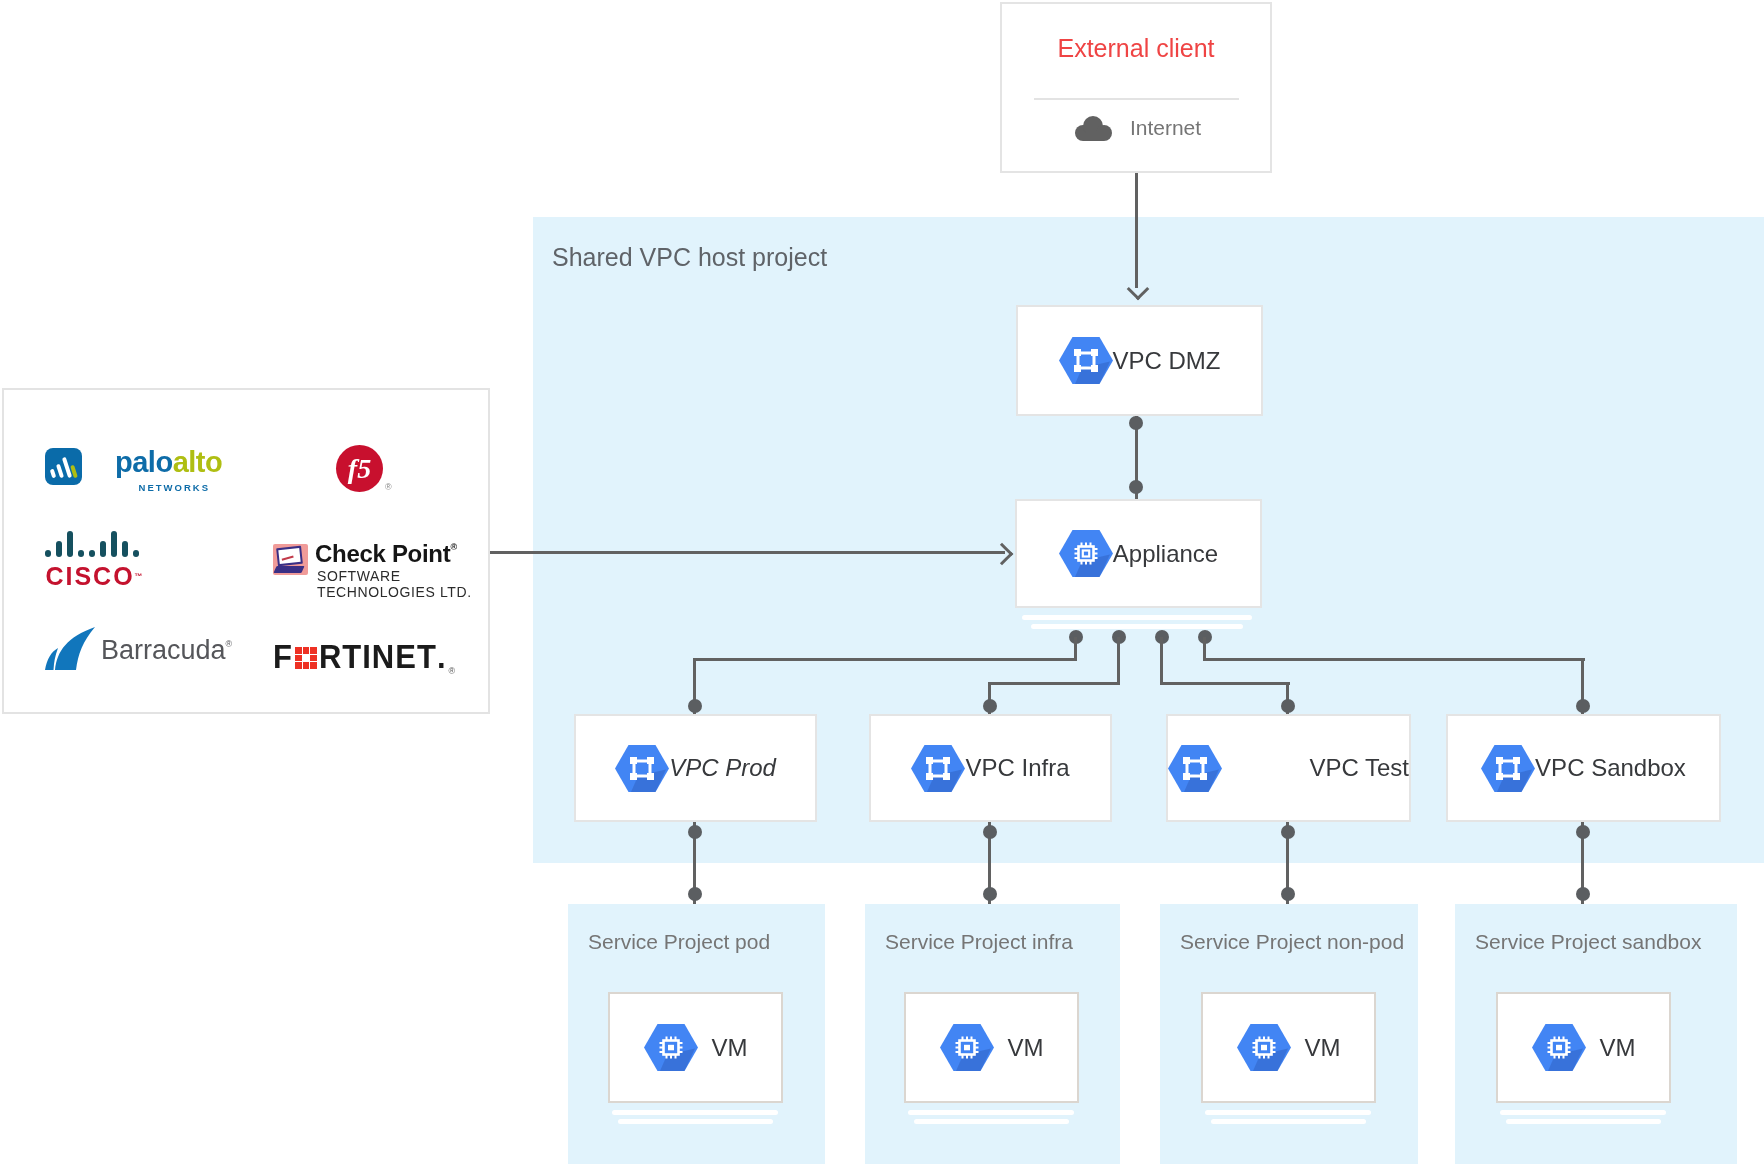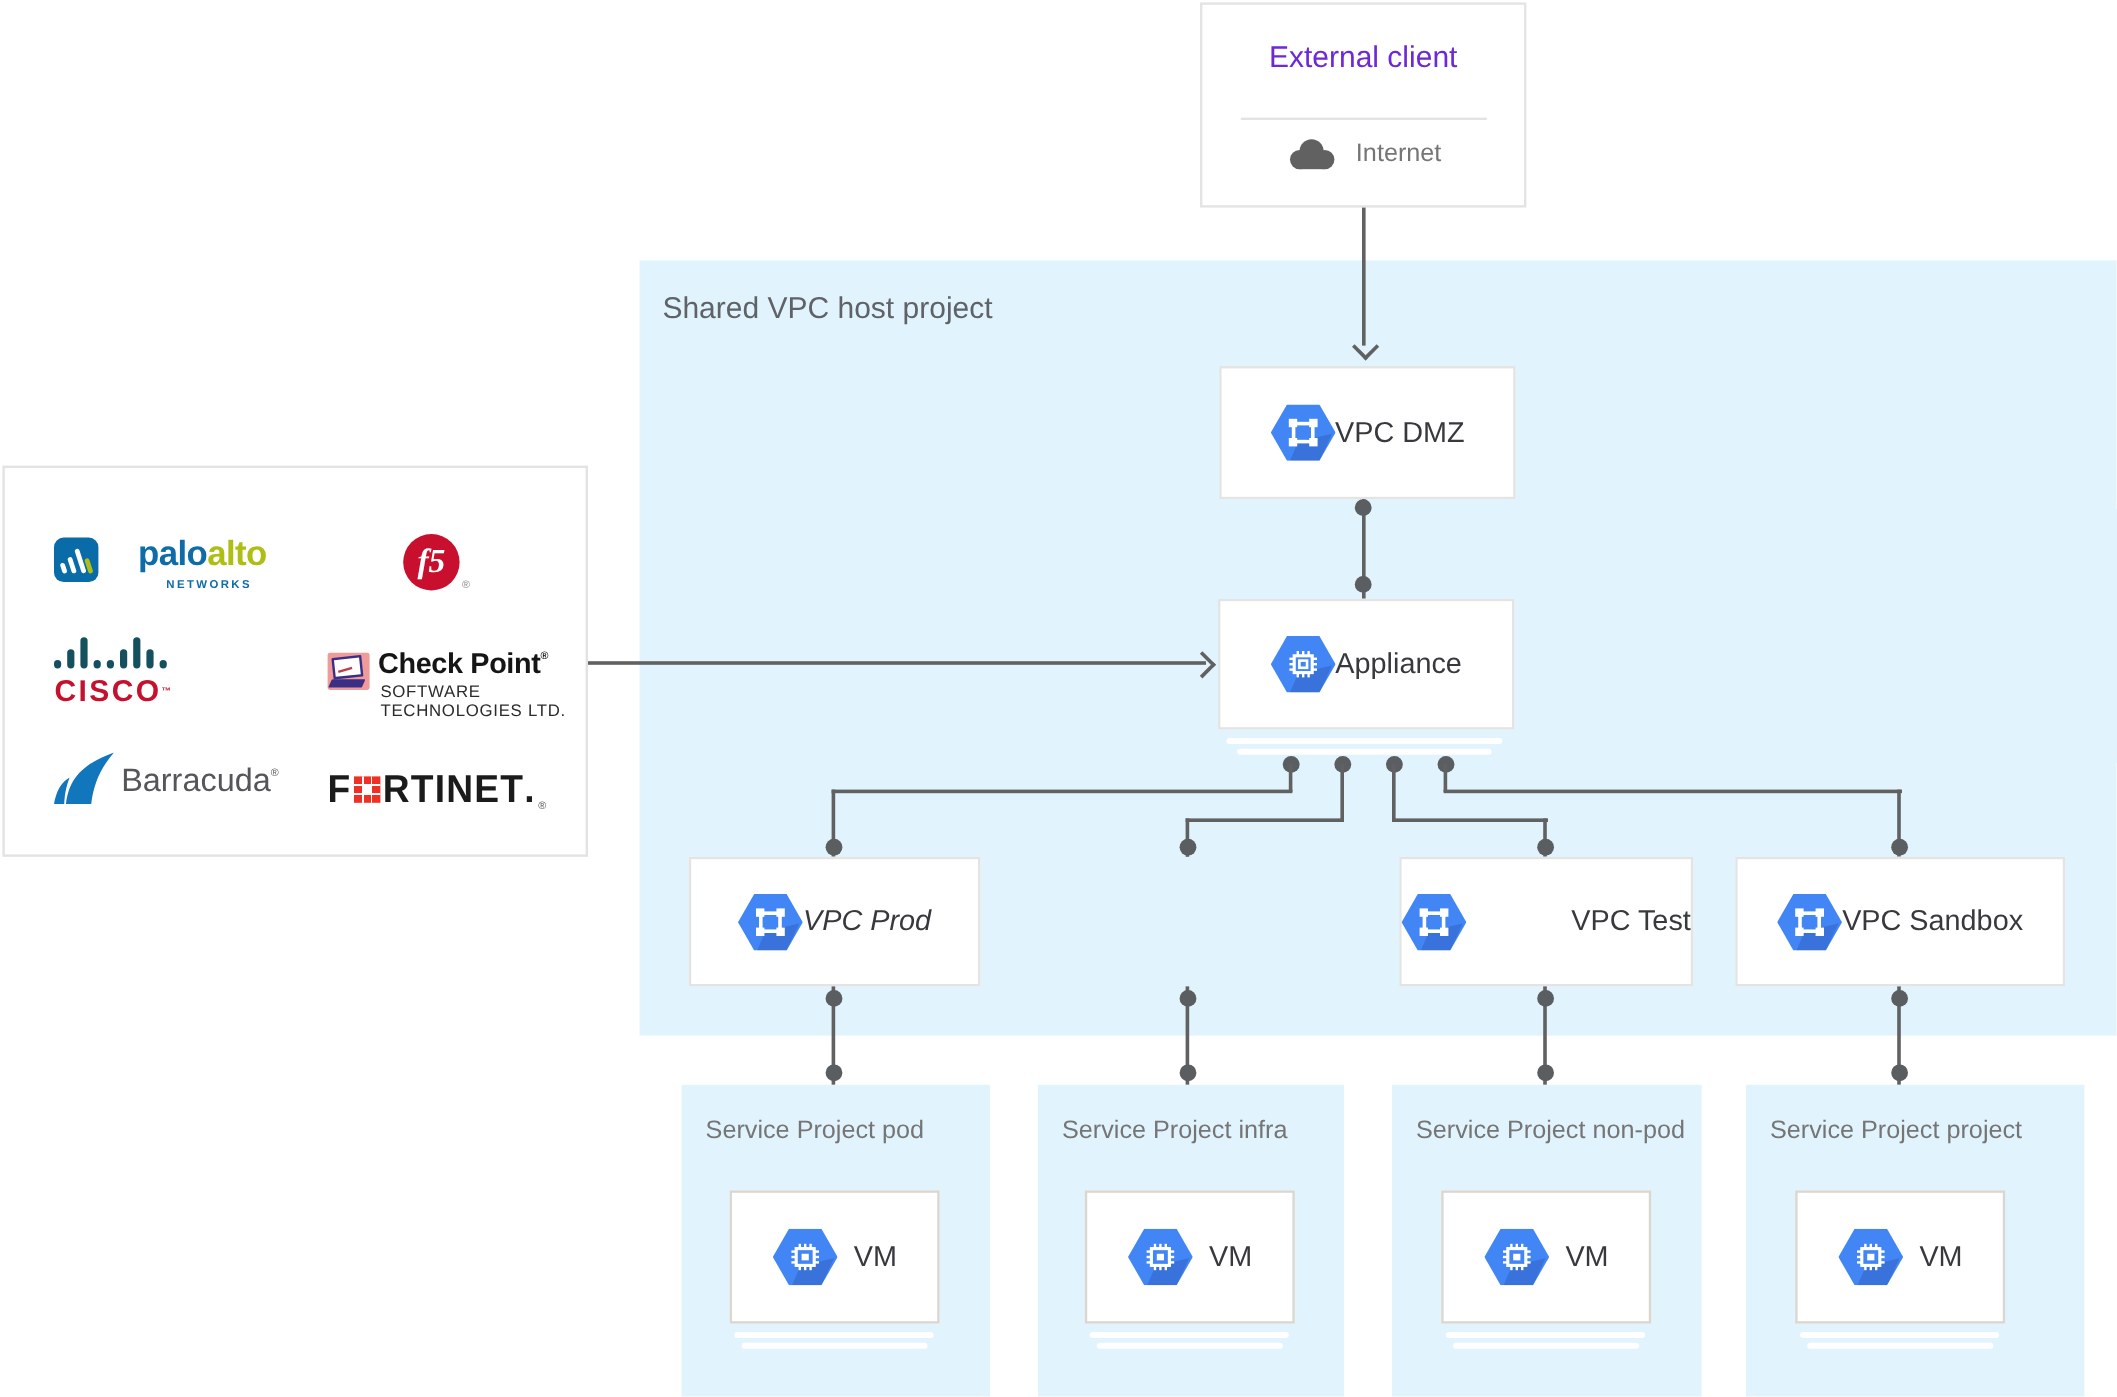--- a/index.html
+++ b/index.html
@@ -11,21 +11,21 @@
   .zone-label{font-size:25px;color:#5F6368;}
   .svc-box{background:#E1F3FC;}
   .svc-label{padding:26px 0 0 20px;font-size:21px;color:#757575;}
   
   .node{background:#fff;border:2px solid #E4E4E4;box-sizing:border-box;
         display:flex;align-items:center;justify-content:center;gap:0;}
   .node-label{font-size:24px;color:#37393C;white-space:nowrap;}
   .vm-node{border:2px solid #DBD6D0;}
   
   .ext-box{background:#fff;border:2px solid #E4E4E4;box-sizing:border-box;}
-  .ext-title{position:absolute;top:30px;left:0;width:100%;text-align:center;font-size:25px;color:#6d28d9;}
+  .ext-title{position:absolute;top:30px;left:0;width:100%;text-align:center;font-size:25px;color:#ef4444;}
   .ext-divider{position:absolute;top:94px;left:32px;width:205px;height:2px;background:#E3E3E3;}
   .ext-net{position:absolute;top:110px;left:0;width:100%;display:flex;align-items:center;justify-content:center;gap:15px;}
   .ext-net-label{font-size:21px;color:#757575;}
   
   .line{background:#616161;}
   .dot{width:14px;height:14px;border-radius:50%;background:#5B5E61;}
   .chev{width:13px;height:13px;border-right:3px solid #616161;border-bottom:3px solid #616161;}
   .chev-down{transform:rotate(45deg);}
   .chev-right{transform:rotate(-45deg);}
   .stackline{background:#fff;border-radius:3px;height:5px;}
@@ -174,20 +174,34 @@
       <rect x="19" y="16" width="16" height="15" fill="none" stroke="#fff" stroke-width="3"></rect>
       <g fill="#fff">
           <rect x="15" y="12" width="7" height="7"></rect>
           <rect x="32" y="12" width="7" height="7"></rect>
           <rect x="15" y="28" width="7" height="7"></rect>
           <rect x="32" y="28" width="7" height="7"></rect>
         </g>
     </svg>
     <span class="node-label">VPC Prod</span>
   </div>
+  <div class="abs node" style="left:869px;top:714px;width:243px;height:108px;">
+    <svg width="54" height="47" viewBox="0 0 54 47">
+      <polygon points="13.5,0 40.5,0 54,23.5 40.5,47 13.5,47 0,23.5" fill="#4285F4"></polygon>
+      <polygon points="23,31 51,24.5 40.5,47 16,47" fill="#1A3C8C" opacity="0.25"></polygon>
+      <rect x="19" y="16" width="16" height="15" fill="none" stroke="#fff" stroke-width="3"></rect>
+      <g fill="#fff">
+          <rect x="15" y="12" width="7" height="7"></rect>
+          <rect x="32" y="12" width="7" height="7"></rect>
+          <rect x="15" y="28" width="7" height="7"></rect>
+          <rect x="32" y="28" width="7" height="7"></rect>
+        </g>
+    </svg>
+    <span class="node-label">VPC Infra</span>
+  </div>
   <div class="abs node" style="left:1166px;top:714px;width:245px;height:108px;justify-content:space-between;">
     <svg width="54" height="47" viewBox="0 0 54 47">
       <polygon points="13.5,0 40.5,0 54,23.5 40.5,47 13.5,47 0,23.5" fill="#4285F4"></polygon>
       <polygon points="23,31 51,24.5 40.5,47 16,47" fill="#1A3C8C" opacity="0.25"></polygon>
       <rect x="19" y="16" width="16" height="15" fill="none" stroke="#fff" stroke-width="3"></rect>
       <g fill="#fff">
           <rect x="15" y="12" width="7" height="7"></rect>
           <rect x="32" y="12" width="7" height="7"></rect>
           <rect x="15" y="28" width="7" height="7"></rect>
           <rect x="32" y="28" width="7" height="7"></rect>
@@ -226,21 +240,21 @@
   <div class="abs svc-box" style="left:568px;top:904px;width:257px;height:260px;">
     <div class="svc-label">Service Project pod</div>
   </div>
   <div class="abs svc-box" style="left:865px;top:904px;width:255px;height:260px;">
     <div class="svc-label">Service Project infra</div>
   </div>
   <div class="abs svc-box" style="left:1160px;top:904px;width:258px;height:260px;">
     <div class="svc-label">Service Project non-pod</div>
   </div>
   <div class="abs svc-box" style="left:1455px;top:904px;width:282px;height:260px;">
-    <div class="svc-label">Service Project project</div>
+    <div class="svc-label">Service Project sandbox</div>
   </div>
 
   <div class="abs node vm-node" style="left:608px;top:992px;width:175px;height:111px;gap:14px;">
     <svg width="54" height="47" viewBox="0 0 54 47">
       <polygon points="13.5,0 40.5,0 54,23.5 40.5,47 13.5,47 0,23.5" fill="#4285F4"></polygon>
       <polygon points="23,31 51,24.5 40.5,47 16,47" fill="#1A3C8C" opacity="0.25"></polygon>
       <rect x="19.5" y="16.5" width="15" height="14" fill="none" stroke="#fff" stroke-width="2.6"></rect>
       <rect x="24" y="20.8" width="6" height="5.5" fill="#fff"></rect>
       <g fill="#fff">
         <rect x="15.5" y="18" width="3.5" height="2"></rect>

